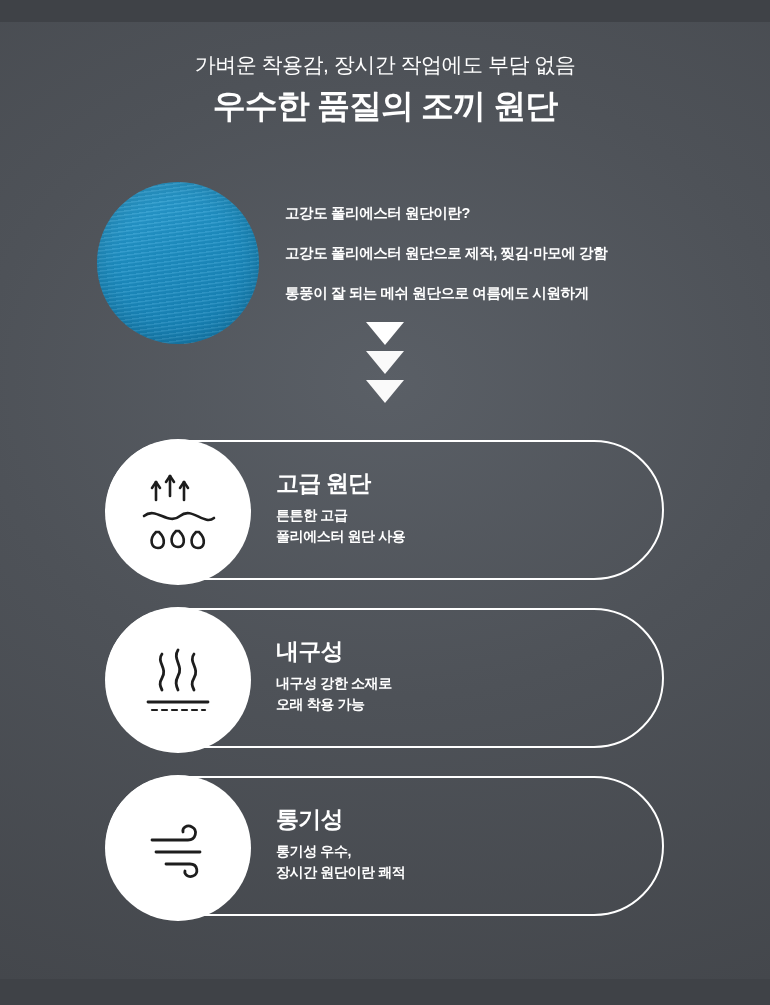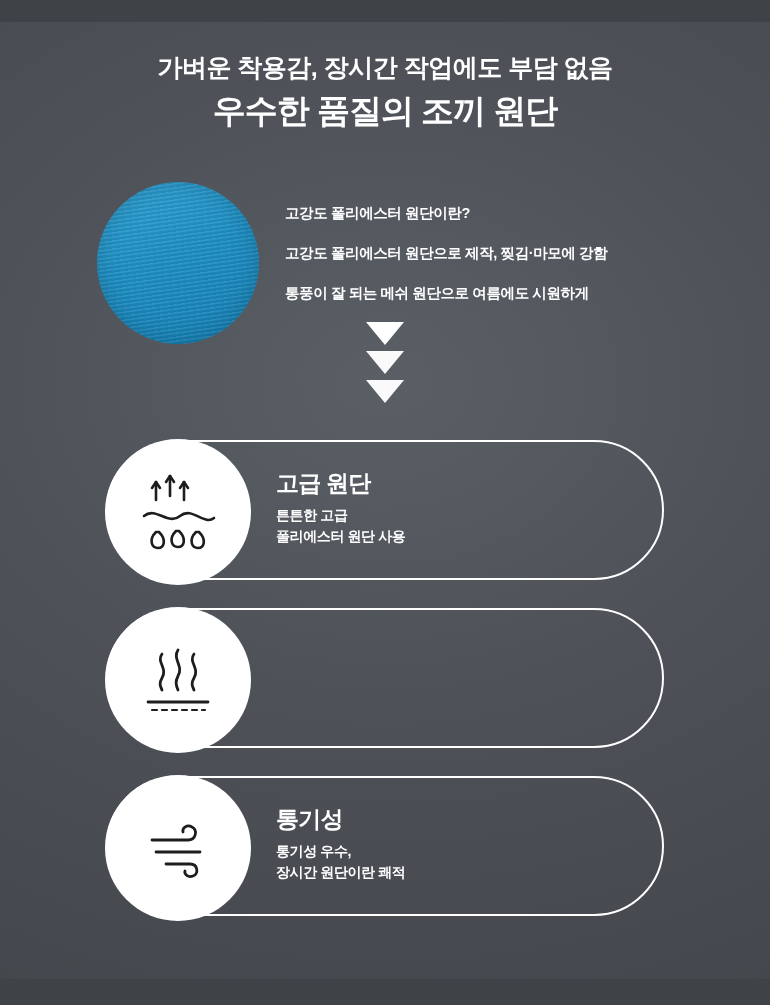--- a/index.html
+++ b/index.html
@@ -40,22 +40,22 @@
   
   .header {
     position: absolute;
     left: 0;
     top: 52px;
     width: 770px;
     text-align: center;
   }
   .header .sub {
     color: #ffffff;
-    font-size: 25px;
-    font-weight: 700;
+    font-size: 21px;
+    font-weight: 400;
     letter-spacing: -0.5px;
     line-height: 1.2;
   }
   .header .main {
     color: #ffffff;
     font-size: 33px;
     font-weight: bold;
     letter-spacing: -1px;
     margin-top: 9px;
     line-height: 1.2;
@@ -248,20 +248,25 @@
           <g fill="none" stroke="#1d1d1d" stroke-width="2.2" stroke-linecap="round">
             <path d="M26 82 L31 82"></path>
               <path d="M36 82 L41 82"></path>
               <path d="M46 82 L51 82"></path>
             <path d="M56 82 L61 82"></path>
               <path d="M66 82 L71 82"></path>
               <path d="M76 82 L79 82"></path>
           </g>
         </svg>
       </div>
+      <div class="card-text">
+        <div class="card-title">내구성</div>
+        <div class="card-desc">내구성 강한 소재로
+오래 착용 가능</div>
+      </div>
     </div>
 
     <div class="card">
       <div class="card-circle"></div>
       <div class="card-icon">
         <svg width="104" height="104" viewBox="0 0 104 104" aria-hidden="true">
           <g fill="none" stroke="#1d1d1d" stroke-width="2.8" stroke-linecap="round">
             <path d="M26 44 L62 44 C70 44, 72 34, 66 31 C61 28, 56 32, 57 36"></path>
             <path d="M30 56 L74 56"></path>
             <path d="M40 68 L64 68 C72 68, 73 78, 67 80 C62 82, 58 78, 59 75"></path>

